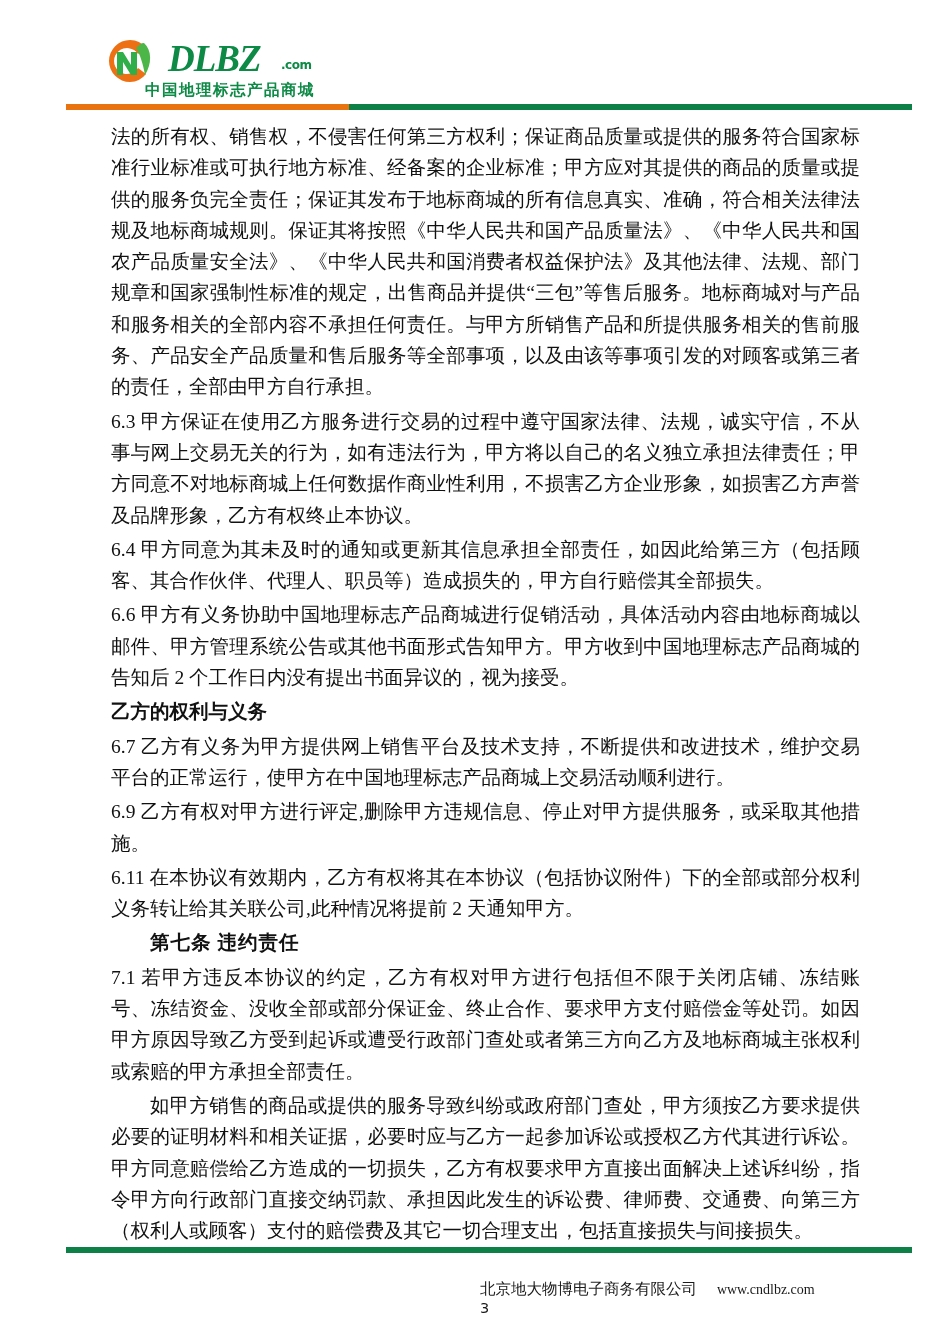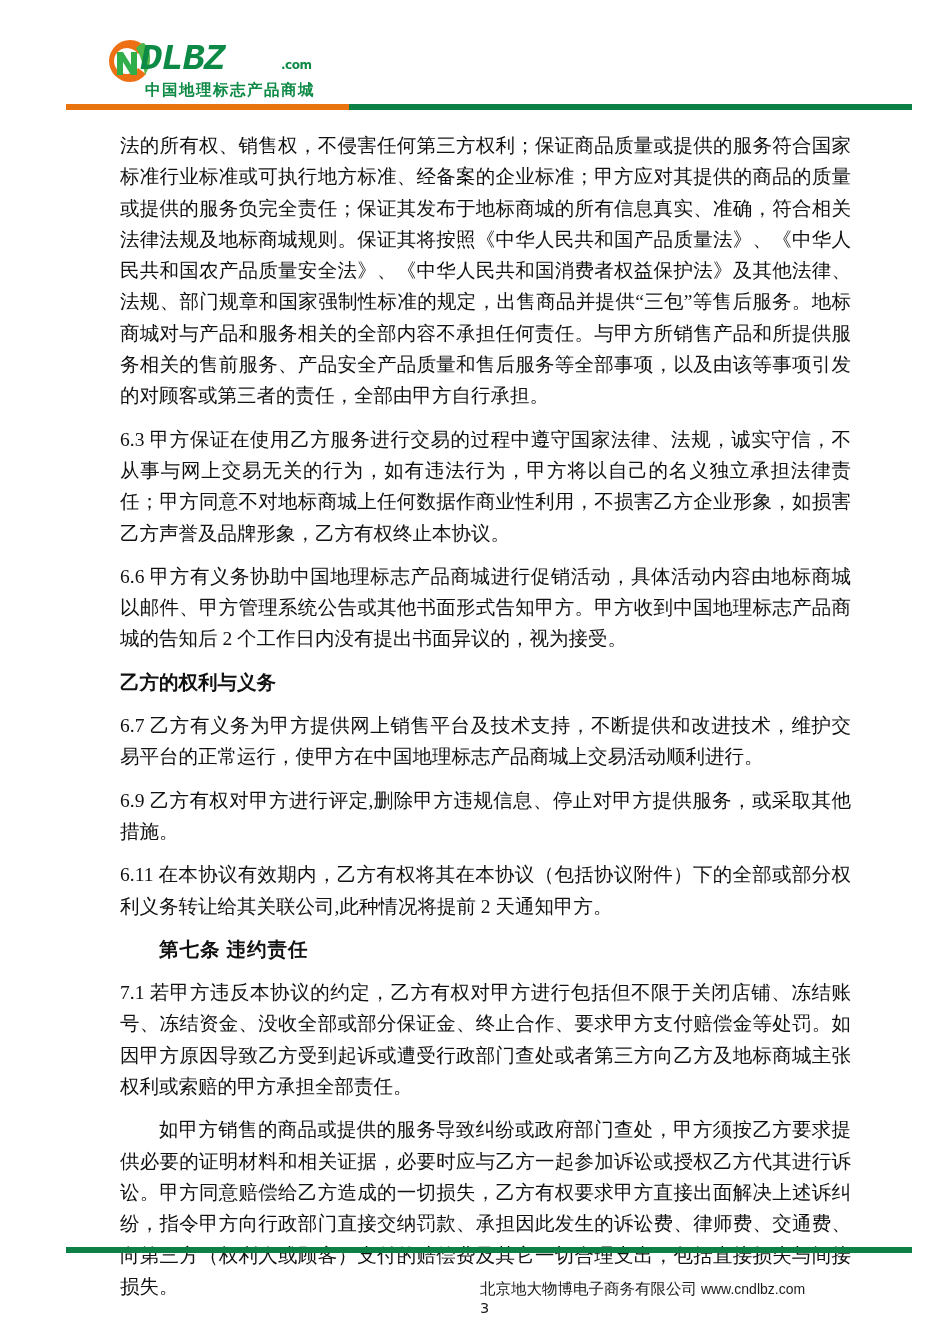--- a/index.html
+++ b/index.html
@@ -37,23 +37,23 @@
   }
   .logo-mark {
     position: absolute;
     left: 0;
     top: 0;
     width: 58px;
     height: 50px;
   }
   .logo-word {
     position: absolute;
-    left: 40px;
+    left: 68px;
     top: 3px;
-    font-family: Liberation Mono, monospace;
+    font-family: Liberation Serif, serif;
     font-weight: bold;
     font-style: italic;
     font-size: 37px;
     letter-spacing: -1px;
     color: #0d8a46;
     line-height: 40px;
   }
   .logo-dotcom {
     position: absolute;
     left: 181px;
@@ -96,21 +96,21 @@
   }
 
   
   .content {
     position: absolute;
     left: 108px;
     top: 118px;
     width: 755px;
   }
   p.para {
-    margin: 12px;
+    margin: 3px;
     font-size: 19.5px;
     line-height: 31.3px;
     text-align: justify;
     text-justify: inter-ideograph;
     letter-spacing: 0px;
     color: #111111;
   }
   p.bold {
     font-weight: bold;
   }
@@ -137,22 +137,23 @@
     left: 480px;
     top: 1278px;
     width: 420px;
     font-family: "Liberation Serif", serif;
     font-size: 15.5px;
     line-height: 22px;
     color: #1a1a1a;
     white-space: nowrap;
   }
   .footer-site {
-    font-family: Liberation Sans, sans-serif;
+    font-family: Liberation Serif, serif;
     font-size: 14px;
+    margin-left: 16px;
   }
   .page-num {
     position: absolute;
     left: 480px;
     top: 1300px;
     font-family: "DejaVu Sans", sans-serif;
     font-size: 14.5px;
     color: #1a1a1a;
   }
 </style>
@@ -182,20 +183,21 @@
 
     <div class="rule-top">
       <div class="rule-orange"></div>
       <div class="rule-green"></div>
     </div>
   </div>
 
   <div class="content">
     <p class="para">法的所有权、销售权，不侵害任何第三方权利；保证商品质量或提供的服务符合国家标准行业标准或可执行地方标准、经备案的企业标准；甲方应对其提供的商品的质量或提供的服务负完全责任；保证其发布于地标商城的所有信息真实、准确，符合相关法律法规及地标商城规则。保证其将按照《中华人民共和国产品质量法》、《中华人民共和国农产品质量安全法》、《中华人民共和国消费者权益保护法》及其他法律、法规、部门规章和国家强制性标准的规定，出售商品并提供“三包”等售后服务。地标商城对与产品和服务相关的全部内容不承担任何责任。与甲方所销售产品和所提供服务相关的售前服务、产品安全产品质量和售后服务等全部事项，以及由该等事项引发的对顾客或第三者的责任，全部由甲方自行承担。</p>
     <p class="para">6.3  甲方保证在使用乙方服务进行交易的过程中遵守国家法律、法规，诚实守信，不从事与网上交易无关的行为，如有违法行为，甲方将以自己的名义独立承担法律责任；甲方同意不对地标商城上任何数据作商业性利用，不损害乙方企业形象，如损害乙方声誉及品牌形象，乙方有权终止本协议。</p>
+    <p class="para">6.4  甲方同意为其未及时的通知或更新其信息承担全部责任，如因此给第三方（包括顾客、其合作伙伴、代理人、职员等）造成损失的，甲方自行赔偿其全部损失。</p>
     <p class="para">6.6  甲方有义务协助中国地理标志产品商城进行促销活动，具体活动内容由地标商城以邮件、甲方管理系统公告或其他书面形式告知甲方。甲方收到中国地理标志产品商城的告知后 2 个工作日内没有提出书面异议的，视为接受。</p>
     <p class="para bold">乙方的权利与义务</p>
     <p class="para">6.7  乙方有义务为甲方提供网上销售平台及技术支持，不断提供和改进技术，维护交易平台的正常运行，使甲方在中国地理标志产品商城上交易活动顺利进行。</p>
     <p class="para">6.9  乙方有权对甲方进行评定,删除甲方违规信息、停止对甲方提供服务，或采取其他措施。</p>
     <p class="para">6.11 在本协议有效期内，乙方有权将其在本协议（包括协议附件）下的全部或部分权利义务转让给其关联公司,此种情况将提前 2 天通知甲方。</p>
     <p class="para heading7">第七条   违约责任</p>
     <p class="para">7.1  若甲方违反本协议的约定，乙方有权对甲方进行包括但不限于关闭店铺、冻结账号、冻结资金、没收全部或部分保证金、终止合作、要求甲方支付赔偿金等处罚。如因甲方原因导致乙方受到起诉或遭受行政部门查处或者第三方向乙方及地标商城主张权利或索赔的甲方承担全部责任。</p>
     <p class="para indent1">如甲方销售的商品或提供的服务导致纠纷或政府部门查处，甲方须按乙方要求提供必要的证明材料和相关证据，必要时应与乙方一起参加诉讼或授权乙方代其进行诉讼。甲方同意赔偿给乙方造成的一切损失，乙方有权要求甲方直接出面解决上述诉纠纷，指令甲方向行政部门直接交纳罚款、承担因此发生的诉讼费、律师费、交通费、向第三方（权利人或顾客）支付的赔偿费及其它一切合理支出，包括直接损失与间接损失。</p>
 
   </div>

